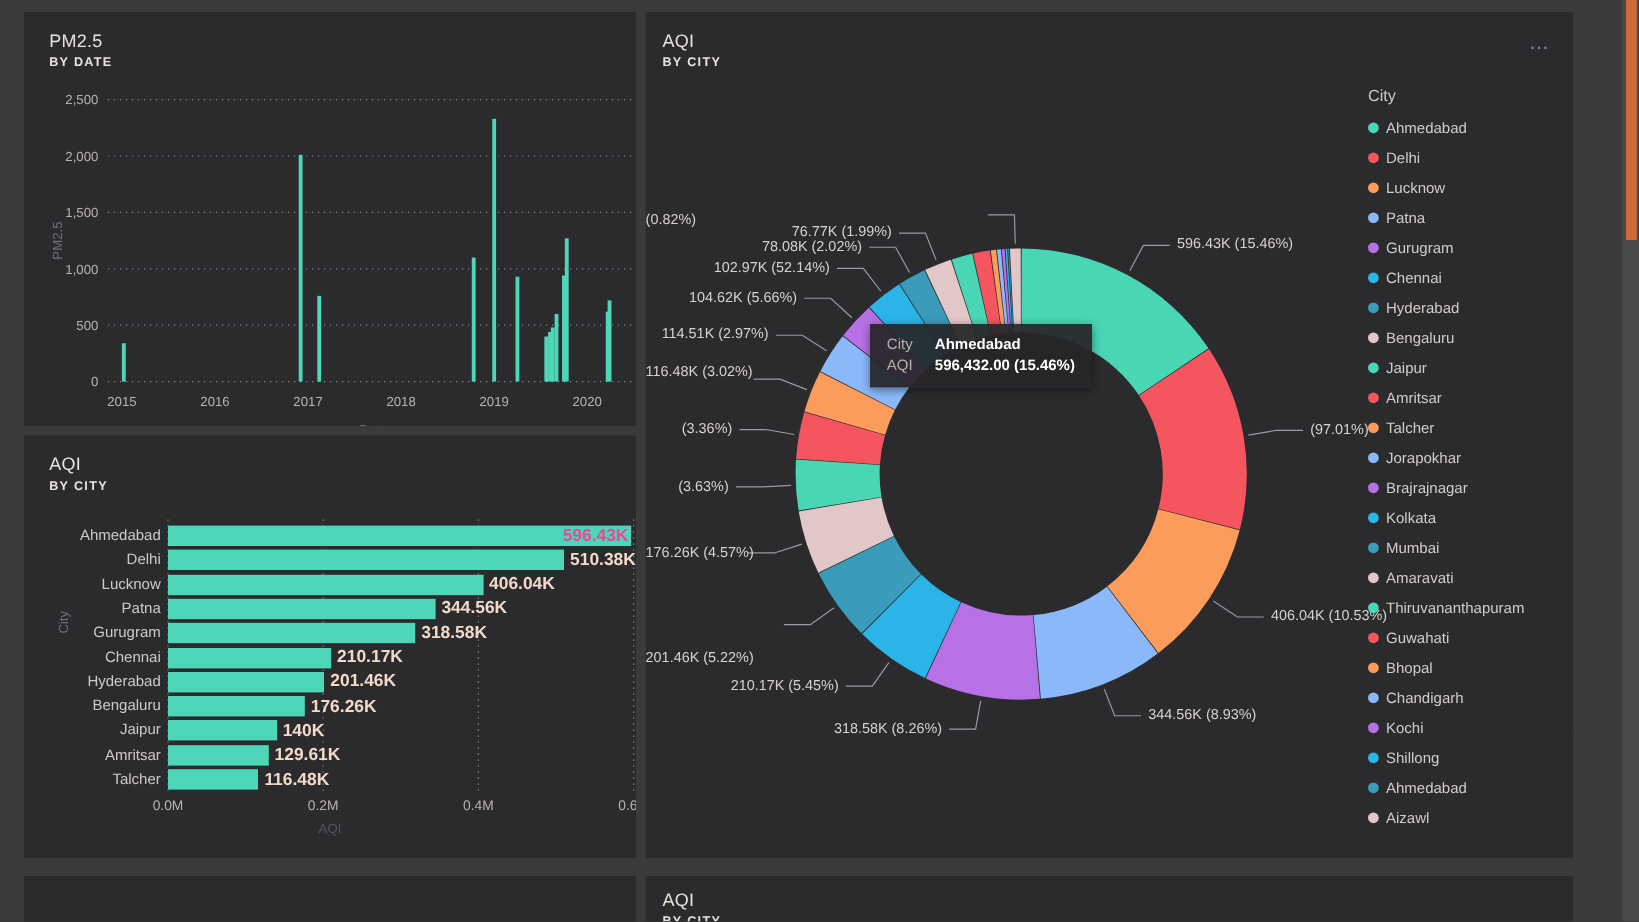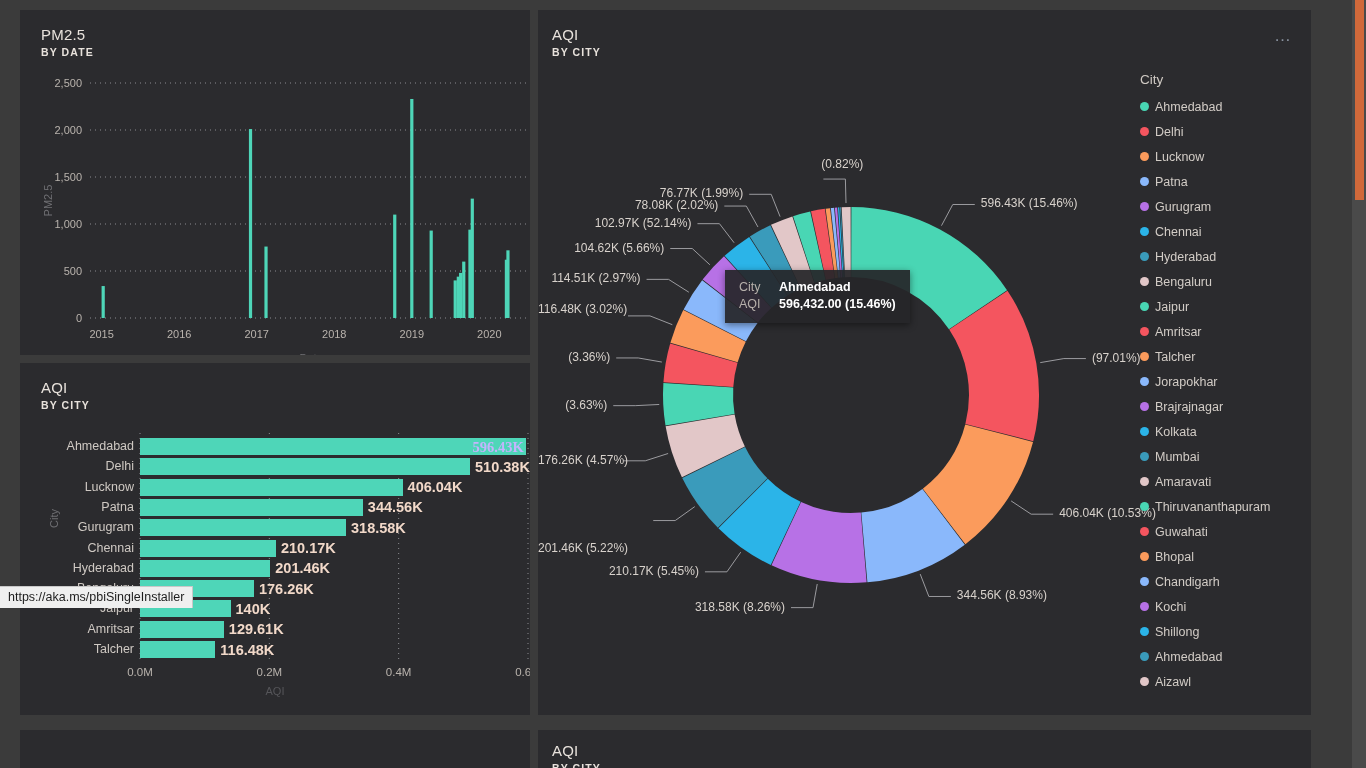--- a/index.html
+++ b/index.html
@@ -47,21 +47,21 @@
   .bar-cat {
     position: absolute; right: 100%; margin-right: 6px;
     color: #cfc9c3; font-size: 12.5px; white-space: nowrap;
     line-height: 17px;
   }
   .bar-rect { position: absolute; left: 0; top: 0; height: 17px; background: #4ed6b8; }
   .bar-val {
     position: absolute; top: 50%; transform: translateY(-50%);
     color: #f2d9c9; font-size: 14.5px; font-weight: bold; white-space: nowrap;
   }
-  .bar-val.inside { color: #c4b5fd; font-family: Liberation Serif, serif; }
+  .bar-val.inside { color: #ec4899; }
   .pie-label {
     position: absolute; color: #d8d2cc; font-size: 12px; white-space: nowrap;
   }
 
   
   .legend { position: absolute; }
   .legend-title { color: #cfc9c3; font-size: 13.5px; margin-bottom: 7px; }
   .legend-item { display: flex; align-items: center; height: 25px; cursor: pointer; }
   .legend-dot { width: 9px; height: 9px; border-radius: 50%; flex: 0 0 auto; }
   .legend-text { color: #d2ccc6; font-size: 12.5px; margin-left: 6px; white-space: nowrap; }
@@ -315,21 +315,21 @@
         <div class="pie-label" style="top: 502.562px; left: 0px; width: 109.244px; text-align: left; margin-top: 28px;">201.46K (5.22%)</div>
         <div class="pie-label" style="top: 442.805px; left: 0px; width: 79.268px; text-align: right;">176.26K (4.57%)</div>
         <div class="pie-label" style="top: 387.662px; left: 0px; width: 69.2633px; text-align: right;">(3.63%)</div>
         <div class="pie-label" style="top: 339.938px; left: 0px; width: 72.2033px; text-align: right;">(3.36%)</div>
         <div class="pie-label" style="top: 292px; left: 0px; width: 84.0024px; text-align: right;">116.48K (3.02%)</div>
         <div class="pie-label" style="top: 261.361px; left: 0px; width: 102.562px; text-align: right;">114.51K (2.97%)</div>
         <div class="pie-label" style="top: 230.522px; left: 0px; width: 126.254px; text-align: right;">104.62K (5.66%)</div>
         <div class="pie-label" style="top: 205.673px; left: 0px; width: 153.459px; text-align: right;">102.97K (52.14%)</div>
         <div class="pie-label" style="top: 188.049px; left: 0px; width: 180.341px; text-align: right;">78.08K (2.02%)</div>
         <div class="pie-label" style="top: 176.283px; left: 0px; width: 205.196px; text-align: right;">76.77K (1.99%)</div>
-        <div class="pie-label" style="top: 147px; left: 0px; width: 279.385px; text-align: right; margin-left: 46px;">(0.82%)</div>
+        <div class="pie-label" style="top: 166px; left: 0px; width: 279.385px; text-align: left;">(0.82%)</div>
       </div>
 
     <div class="legend" id="legend" style="left:602px; top:62px;">
       <div class="legend-title">City</div>
       <div id="legend-items">
           <div class="legend-item">
             <span class="legend-dot" style="background: rgb(73, 214, 180);"></span>
             <span class="legend-text">Ahmedabad</span>
           </div>
           <div class="legend-item">
@@ -449,15 +449,14 @@
     <div class="tt-row">
       <span class="tt-key">AQI</span>
       <span class="tt-val">596,432.00 (15.46%)</span>
     </div>
   </div>
 
   <div class="scroll-track">
     <div class="scroll-thumb" style="top:0px; height:200px;"></div>
   </div>
 
-  <div class="statusbar">https://aka.ms/pbiSingleInstaller</div>
 
 </div>
 
 </body></html>

